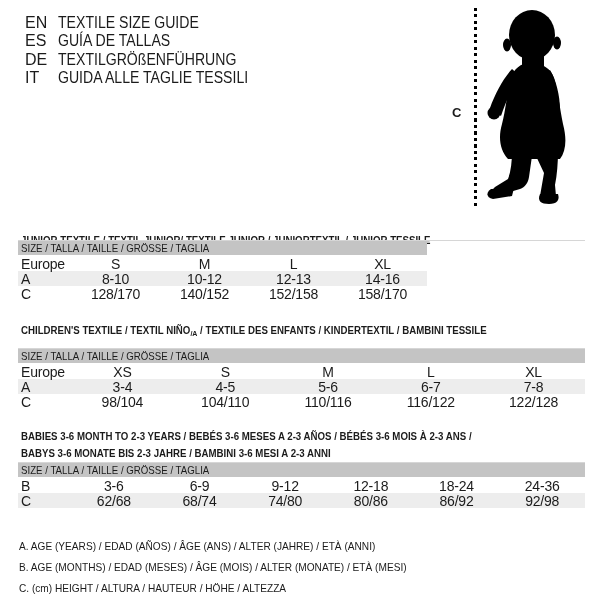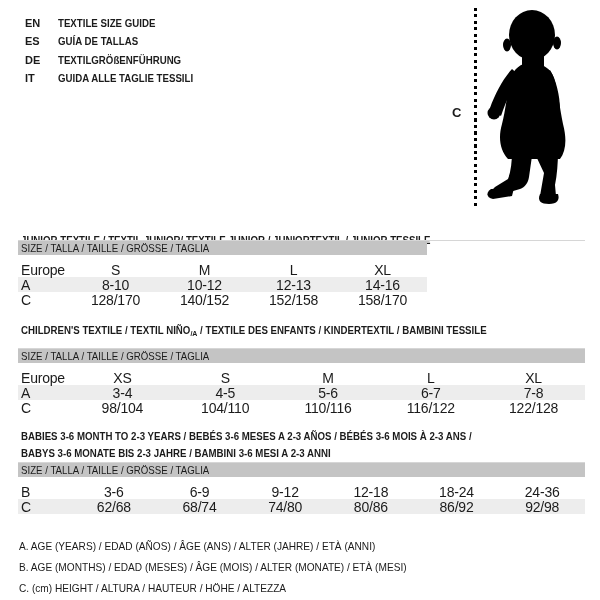--- a/index.html
+++ b/index.html
@@ -6,21 +6,21 @@
   body{
     width:600px;height:600px;position:relative;overflow:hidden;
     background:#ffffff;color:#1b1b1b;
     font-family:"Liberation Sans", sans-serif;
     -webkit-font-smoothing:antialiased;
   }
   .cond{display:inline-block;transform:scaleX(0.88);transform-origin:0 50%;white-space:nowrap}
 
   
   .lang-block{position:absolute;left:25px;top:14px}
-  .lang-row{height:18.4px;line-height:18.4px;font-size:11px;font-weight:bold;white-space:nowrap}
+  .lang-row{height:18.4px;line-height:18.4px;font-size:16px;font-weight:normal;white-space:nowrap}
   .lang-code{display:inline-block;width:33px;vertical-align:top}
 
   
   .height-line{
     position:absolute;left:474px;top:8px;width:2.5px;height:199px;
     background:repeating-linear-gradient(to bottom,#000 0 3px,transparent 3px 6.5px);
   }
   .height-label{position:absolute;left:452px;top:105px;font-size:13px;font-weight:bold}
   .toddler{position:absolute;left:486px;top:7px;width:88px;height:204px}
 
@@ -30,21 +30,21 @@
   .st-children{top:324px}
   .st-babies{top:428px;line-height:17px}
   .sub-a{font-size:8px;vertical-align:-2px}
 
   
   .table{position:absolute;left:18px;width:567px;border-top:1px solid #d6d6d6}
   .t-junior{top:240px}
   .t-children{top:348px}
   .t-babies{top:462px}
   .size-bar{height:14px;background:#c4c4c4;display:flex;align-items:center;
-    padding-left:3px;font-size:11px;margin-bottom:7px;box-sizing:border-box}
+    padding-left:3px;font-size:11px;margin-bottom:1px;box-sizing:border-box}
   .t-junior .size-bar{width:409px}
   .row{display:grid;height:15px;align-items:center;font-size:14px;letter-spacing:-0.2px}
   .t-junior  .row{width:409px;grid-template-columns:53px repeat(4,1fr)}
   .t-children .row{grid-template-columns:53px repeat(5,1fr)}
   .t-babies  .row{grid-template-columns:53px repeat(6,1fr)}
   .cell{text-align:center;white-space:nowrap}
   .cell.label{text-align:left;padding-left:3px}
   .shaded{background:#ededed}
 
   

